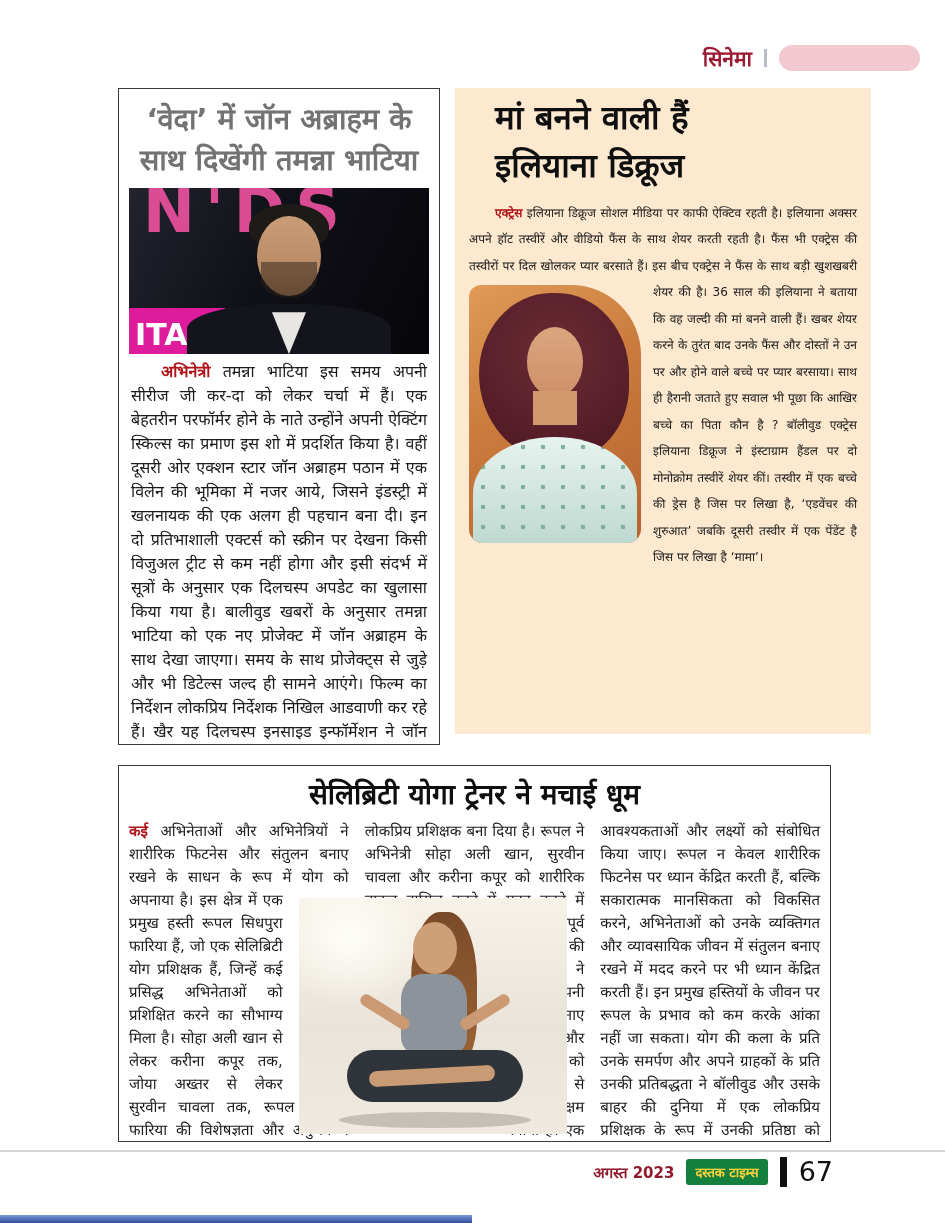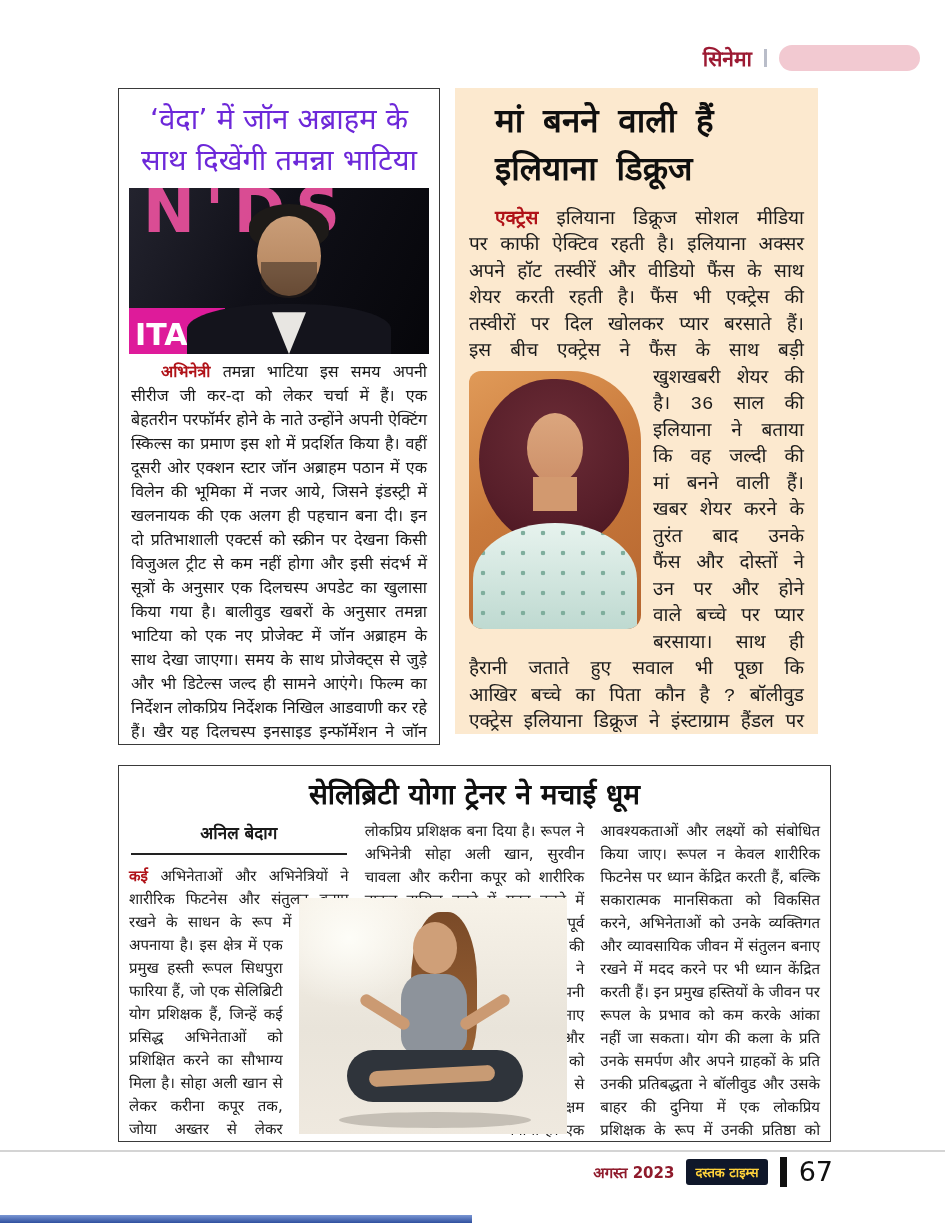--- a/index.html
+++ b/index.html
@@ -10,21 +10,21 @@
   .section-header{position:absolute;top:43px;left:620px;width:300px;height:30px;
                   display:flex;align-items:center;justify-content:flex-end;gap:12px;}
   .section-label{font-size:21px;font-weight:700;color:#9c1a33;}
   .section-divider{width:3px;height:18px;background:#b9bdc9;}
   .section-pill{width:141px;height:26px;border-radius:13px;background:#f2c9d1;}
 
   
   .article-left{position:absolute;left:118px;top:88px;width:322px;height:657px;
                 border:1.5px solid #3a3a3a;box-sizing:border-box;background:#fff;overflow:hidden;}
   .article-left .title{margin:10px 8px 8px 8px;text-align:center;font-size:29px;line-height:1.4;
-                       font-weight:400;color:#6d28d9;}
+                       font-weight:700;color:#737373;}
   .photo-john{position:relative;margin:2px 10px 6px 10px;height:166px;overflow:hidden;
               background:linear-gradient(115deg,#23232e 0%,#101018 45%,#06060a 100%);}
   .pj-letters{position:absolute;top:-14px;left:14px;right:0;font-size:62px;font-weight:700;
               color:#ef52a0;letter-spacing:10px;opacity:.9;white-space:nowrap;}
   .pj-block{position:absolute;left:0;top:92px;width:96px;height:54px;background:#de1b9a;
             color:#ffffff;font-size:30px;font-weight:700;line-height:54px;padding-left:6px;
             overflow:hidden;box-sizing:border-box;margin-top:28px;}
   .pj-hair{position:absolute;left:120px;top:16px;width:80px;height:46px;background:#1d1a18;
            border-radius:50% 50% 42% 42%;}
   .pj-face{position:absolute;left:128px;top:28px;width:64px;height:80px;border-radius:50%;
@@ -33,25 +33,25 @@
             border-radius:0 0 50% 50%;background:rgba(42,32,26,.5);}
   .pj-body{position:absolute;left:58px;bottom:-6px;width:204px;height:56px;background:#14141c;
            border-radius:45% 45% 0 0;}
   .pj-shirt{position:absolute;left:143px;bottom:0;width:34px;height:42px;background:#e8e6e2;
             clip-path:polygon(0 0,100% 0,50% 100%);}
   .article-left .body{margin:4px 12px;text-align:justify;font-size:16px;line-height:24px;
                       text-indent:30px;}
   .lead-word{color:#b01218;font-weight:700;}
 
   
-  .article-right{position:absolute;left:455px;top:88px;width:363px;height:646px;
-                 background:#fce9cf;box-sizing:border-box;padding:8px 14px;overflow:hidden;font-family:Liberation Mono, monospace;}
+  .article-right{position:absolute;left:455px;top:88px;width:416px;height:646px;
+                 background:#fce9cf;box-sizing:border-box;padding:2px 14px;overflow:hidden;}
   .article-right .title{margin:4px 0 10px 26px;max-width:280px;font-size:33px;line-height:1.45;
                         font-weight:700;color:#0f0f0f;}
-  .article-right .body{text-align:justify;font-size:19px;line-height:26.5px;text-indent:26px;margin:0;}
+  .article-right .body{text-align:justify;font-size:12px;line-height:26.5px;text-indent:26px;margin:0;}
   .photo-ileana{float:left;width:172px;height:258px;margin:6px 12px 4px 0;position:relative;
                 border-radius:12px 70px 14px 14px;overflow:hidden;
                 background:linear-gradient(150deg,#e09a58 0%,#c97a3c 45%,#b5652f 100%);}
   .pi-hair{position:absolute;left:10px;top:8px;width:150px;height:168px;background:
            radial-gradient(circle at 50% 35%,#6b2c36 0%,#581f2a 60%,#47141f 100%);
            border-radius:50% 50% 46% 54%;}
   .pi-face{position:absolute;left:58px;top:42px;width:56px;height:70px;border-radius:50%;
            background:linear-gradient(180deg,#dba67e 0%,#cd9069 100%);}
   .pi-neck{position:absolute;left:64px;top:106px;width:44px;height:34px;background:#d2996f;}
   .pi-dress{position:absolute;left:4px;bottom:-6px;width:164px;height:112px;
@@ -92,21 +92,21 @@
            border-radius:26px;}
   .py-shin{position:absolute;left:70px;top:170px;width:126px;height:16px;background:#c89b74;
            border-radius:9px;transform:rotate(-3deg);}
   .py-shadow{position:absolute;left:40px;bottom:6px;width:192px;height:16px;border-radius:50%;
              background:rgba(120,115,105,.35);}
 
   
   .footer-rule{position:absolute;left:0;top:1150px;width:945px;height:2px;background:#d4d4d4;}
   .page-footer{position:absolute;top:1156px;right:112px;display:flex;align-items:center;gap:12px;}
   .footer-date{font-size:15px;font-weight:700;color:#8f1b2c;}
-  .footer-logo{background:#0f172a;color:#ffd23b;font-size:13px;font-weight:700;
+  .footer-logo{background:#15803d;color:#ffd23b;font-size:13px;font-weight:700;
                padding:4px 9px;border-radius:3px;white-space:nowrap;}
   .footer-bar{width:7px;height:30px;background:#101010;}
   .footer-page{font-size:27px;font-weight:400;color:#101010;}
   .bottom-blue-bar{position:absolute;left:0;bottom:0;width:472px;height:8px;
                    background:linear-gradient(180deg,#7b97d4 0%,#2f4f9e 100%);}
 </style>
 </head>
 <body>
 
 <div class="page">
@@ -139,21 +139,20 @@
           <span class="pi-neck"></span>
           <span class="pi-dress"></span>
         </span><span>खुशखबरी शेयर की है। 36 साल की इलियाना ने बताया कि वह जल्दी की मां बनने वाली हैं। खबर शेयर करने के तुरंत बाद उनके फैंस और दोस्तों ने उन पर और होने वाले बच्चे पर प्यार बरसाया। साथ ही हैरानी जताते हुए सवाल भी पूछा कि आखिर बच्चे का पिता कौन है ? बॉलीवुड एक्ट्रेस इलियाना डिक्रूज ने इंस्टाग्राम हैंडल पर दो मोनोक्रोम तस्वीरें शेयर कीं। तस्वीर में एक बच्चे की ड्रेस है जिस पर लिखा है, ‘एडवेंचर की शुरुआत’ जबकि दूसरी तस्वीर में एक पेंडेंट है जिस पर लिखा है ‘मामा’।</span></p>
 
   </div>
 
   <div class="article-bottom">
     <div class="title">सेलिब्रिटी योगा ट्रेनर ने मचाई धूम</div>
     <div class="columns">
       <div class="col">
-        <div class="byline">अनिल बेदाग</div>
         <p><span class="lead-word">कई</span><span> अभिनेताओं और अभिनेत्रियों ने शारीरिक फिटनेस और संतुलन बनाए रखने के साधन के रूप में योग को अपनाया है। इस क्षेत्र में एक </span><span class="col1-spacer"></span><span>प्रमुख हस्ती रूपल सिधपुरा फारिया हैं, जो एक सेलिब्रिटी योग प्रशिक्षक हैं, जिन्हें कई प्रसिद्ध अभिनेताओं को प्रशिक्षित करने का सौभाग्य मिला है। सोहा अली खान से लेकर करीना कपूर तक, जोया अख्तर से लेकर सुरवीन चावला तक, रूपल सिधपुरा फारिया की विशेषज्ञता और अनुभव ने उन्हें बॉलीवुड के अभिजात वर्ग के बीच एक</span></p>
       </div>
       <div class="col">
         <p><span>लोकप्रिय प्रशिक्षक बना दिया है। रूपल ने अभिनेत्री सोहा अली खान, सुरवीन चावला और करीना कपूर को शारीरिक ताकत हासिल करने में मदद करने में महत्वपूर्ण भूमिका निभाई है। जन्मपूर्व और प्रसवोत्तर योग में रूपल की विशेषज्ञता ने </span><span class="col2-spacer"></span><span>उन्हें अपनी फिटनेस बनाए रखने और मातृत्व को खूबसूरती से जीने में सक्षम बनाया है। एक सेलिब्रिटी योग प्रशिक्षक के रूप में रूपल की सफलता फिल्म उद्योग में अभिनेताओं के सामने आने वाली चुनौतियों की उनकी गहरी समझ से उपजी है। योग प्रशिक्षण के प्रति उनका व्यक्तिगत दृष्टिकोण यह सुनिश्चित करता है कि प्रत्येक अभिनेता की विशिष्ट</span></p>
       </div>
       <div class="col">
         <p><span>आवश्यकताओं और लक्ष्यों को संबोधित किया जाए। रूपल न केवल शारीरिक फिटनेस पर ध्यान केंद्रित करती हैं, बल्कि सकारात्मक मानसिकता को विकसित करने, अभिनेताओं को उनके व्यक्तिगत और व्यावसायिक जीवन में संतुलन बनाए रखने में मदद करने पर भी ध्यान केंद्रित करती हैं। इन प्रमुख हस्तियों के जीवन पर रूपल के प्रभाव को कम करके आंका नहीं जा सकता। योग की कला के प्रति उनके समर्पण और अपने ग्राहकों के प्रति उनकी प्रतिबद्धता ने बॉलीवुड और उसके बाहर की दुनिया में एक लोकप्रिय प्रशिक्षक के रूप में उनकी प्रतिष्ठा को मजबूत किया है। वह भारत में पहली जाइरोकिनेसिस प्रशिक्षक और एक योग चिकित्सक हैं, जिन्होंने दुनियाभर में कई व्यक्तियों को सामान्य और असामान्य दोनों तरह की बीमारियों और विकारों का प्रबंधन करने में मदद की है।</span></p>
       </div>
     </div>
     <div class="photo-yoga">

